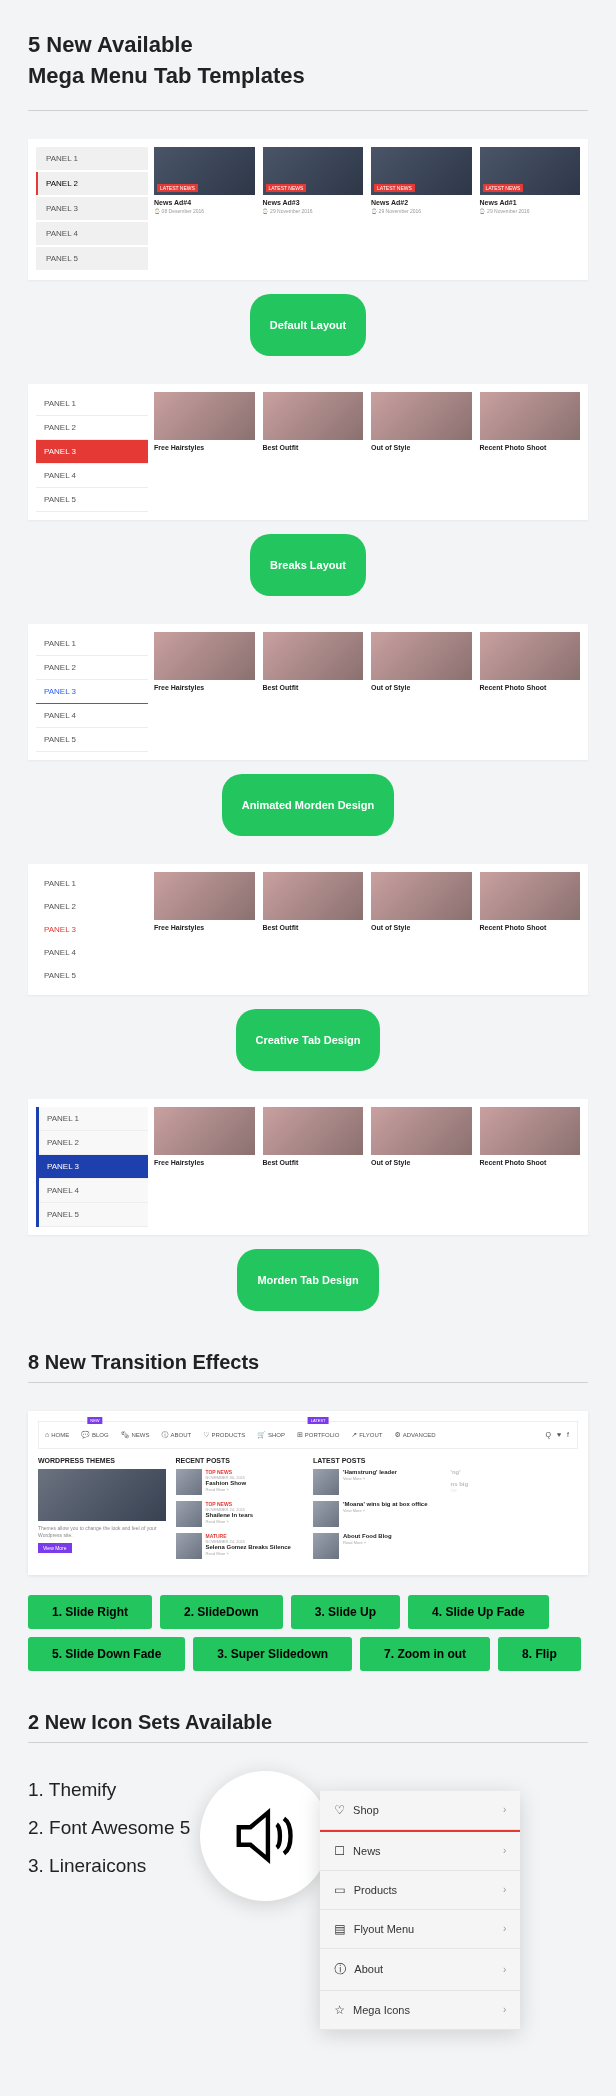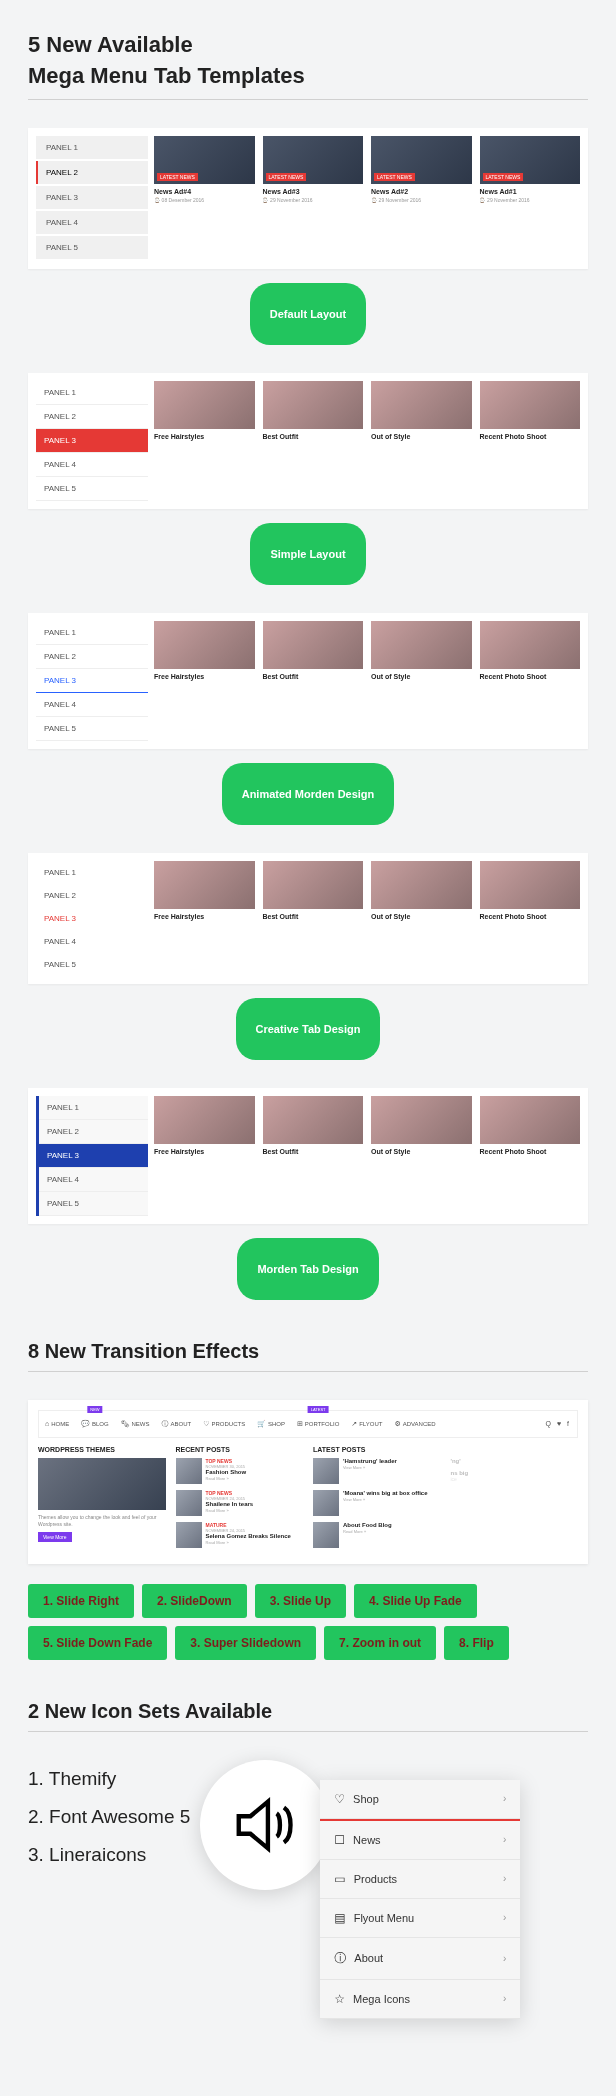--- a/index.html
+++ b/index.html
@@ -1,18 +1,18 @@
 <!DOCTYPE html>
 <html><head>
 <meta charset="utf-8">
 <style>
 *{box-sizing:border-box;margin:0;padding:0}
 body{background:#f3f4f5;font-family:Arial,sans-serif;width:616px;color:#222}
 .wrap{padding:30px 28px}
-h1{font-size:22px;font-weight:700;line-height:1.4;margin-bottom:7px}
+h1{font-size:22px;font-weight:700;line-height:1.4;margin-bottom:18px}
 .rule{height:1px;background:#d0d0d0;margin-bottom:28px}
 .panel-demo{background:#fff;padding:8px;margin-bottom:14px;display:flex;gap:6px;box-shadow:0 1px 2px rgba(0,0,0,0.05)}
 .panel-tabs{width:112px;display:flex;flex-direction:column}
 .tab{font-size:8px;padding:7px 8px;color:#555;cursor:pointer}
 .d1 .tab{background:#f0f0f0;margin-bottom:2px;border-left:2px solid transparent}
 .d1 .tab.act{border-left:2px solid #e53935;color:#000}
 .d2 .tab{border-bottom:1px solid #eee}
 .d2 .tab.act{background:#e53935;color:#fff}
 .d3 .tab{border-bottom:1px solid #eee}
 .d3 .tab.act{color:#2962ff;border-bottom:1px solid #2962ff}
@@ -47,21 +47,21 @@
 .post{display:flex;gap:4px;margin-bottom:6px}
 .post-img{width:26px;height:26px;background:linear-gradient(135deg,#9ca3af,#6b7280);flex-shrink:0}
 .post-txt .cat{color:#e53935;font-size:5px;font-weight:700}
 .post-txt .dt{color:#aaa;font-size:4px}
 .post-txt .tit{font-weight:700;font-size:6px;line-height:1.2}
 .post-txt .rm{color:#aaa;font-size:4px}
 .lp-item{margin-bottom:6px}
 .lp-item .tit{font-weight:700;font-size:6px}
 .lp-item .sub{color:#aaa;font-size:5px}
 .effects-row{display:flex;flex-wrap:wrap;gap:8px;margin-bottom:10px}
-.eff{background:#22c55e;color:#7f1d1d;padding:10px 15px;font-size:12px;font-weight:600;border-radius:3px}
+.eff{background:#22c55e;color:#000000;padding:10px 24px;font-size:12px;font-weight:600;border-radius:3px}
 .iconsets{display:flex;margin-top:20px;align-items:flex-start;gap:20px}
 .iconlist{font-size:19px;line-height:2}
 .speaker-circle{width:130px;height:130px;background:#fff;border-radius:50%;box-shadow:0 4px 20px rgba(0,0,0,0.15);display:flex;align-items:center;justify-content:center;margin-left:-10px}
 .speaker-circle svg{width:70px;height:70px}
 .icon-menu{background:#f5f5f5;width:200px;box-shadow:0 4px 20px rgba(0,0,0,0.15);margin-left:-30px;margin-top:20px}
 .im-item{padding:12px 14px;font-size:11px;border-bottom:1px solid #e5e5e5;display:flex;align-items:center;justify-content:space-between;color:#333}
 .im-item.act{border-top:2px solid #e53935}
 .im-item .ic{margin-right:8px;font-size:12px}
 .im-left{display:flex;align-items:center}
 .chev{color:#999;font-size:10px}
@@ -136,21 +136,21 @@
           <div class="card">
             <div class="card-img"></div>
             <div class="card-title">Out of Style</div>
           </div>
           <div class="card">
             <div class="card-img"></div>
             <div class="card-title">Recent Photo Shoot</div>
           </div>
         </div>
       </div>
-      <div class="pill-row"><span class="pill">Simple Layout</span></div>
+      <div class="pill-row"><span class="pill">Breaks Layout</span></div>
       <div class="panel-demo">
         <div class="panel-tabs d3">
           <div class="tab">PANEL 1</div>
           <div class="tab">PANEL 2</div>
           <div class="tab act">PANEL 3</div>
           <div class="tab">PANEL 4</div>
           <div class="tab">PANEL 5</div>
         </div>
         <div class="cards">
           <div class="card">

